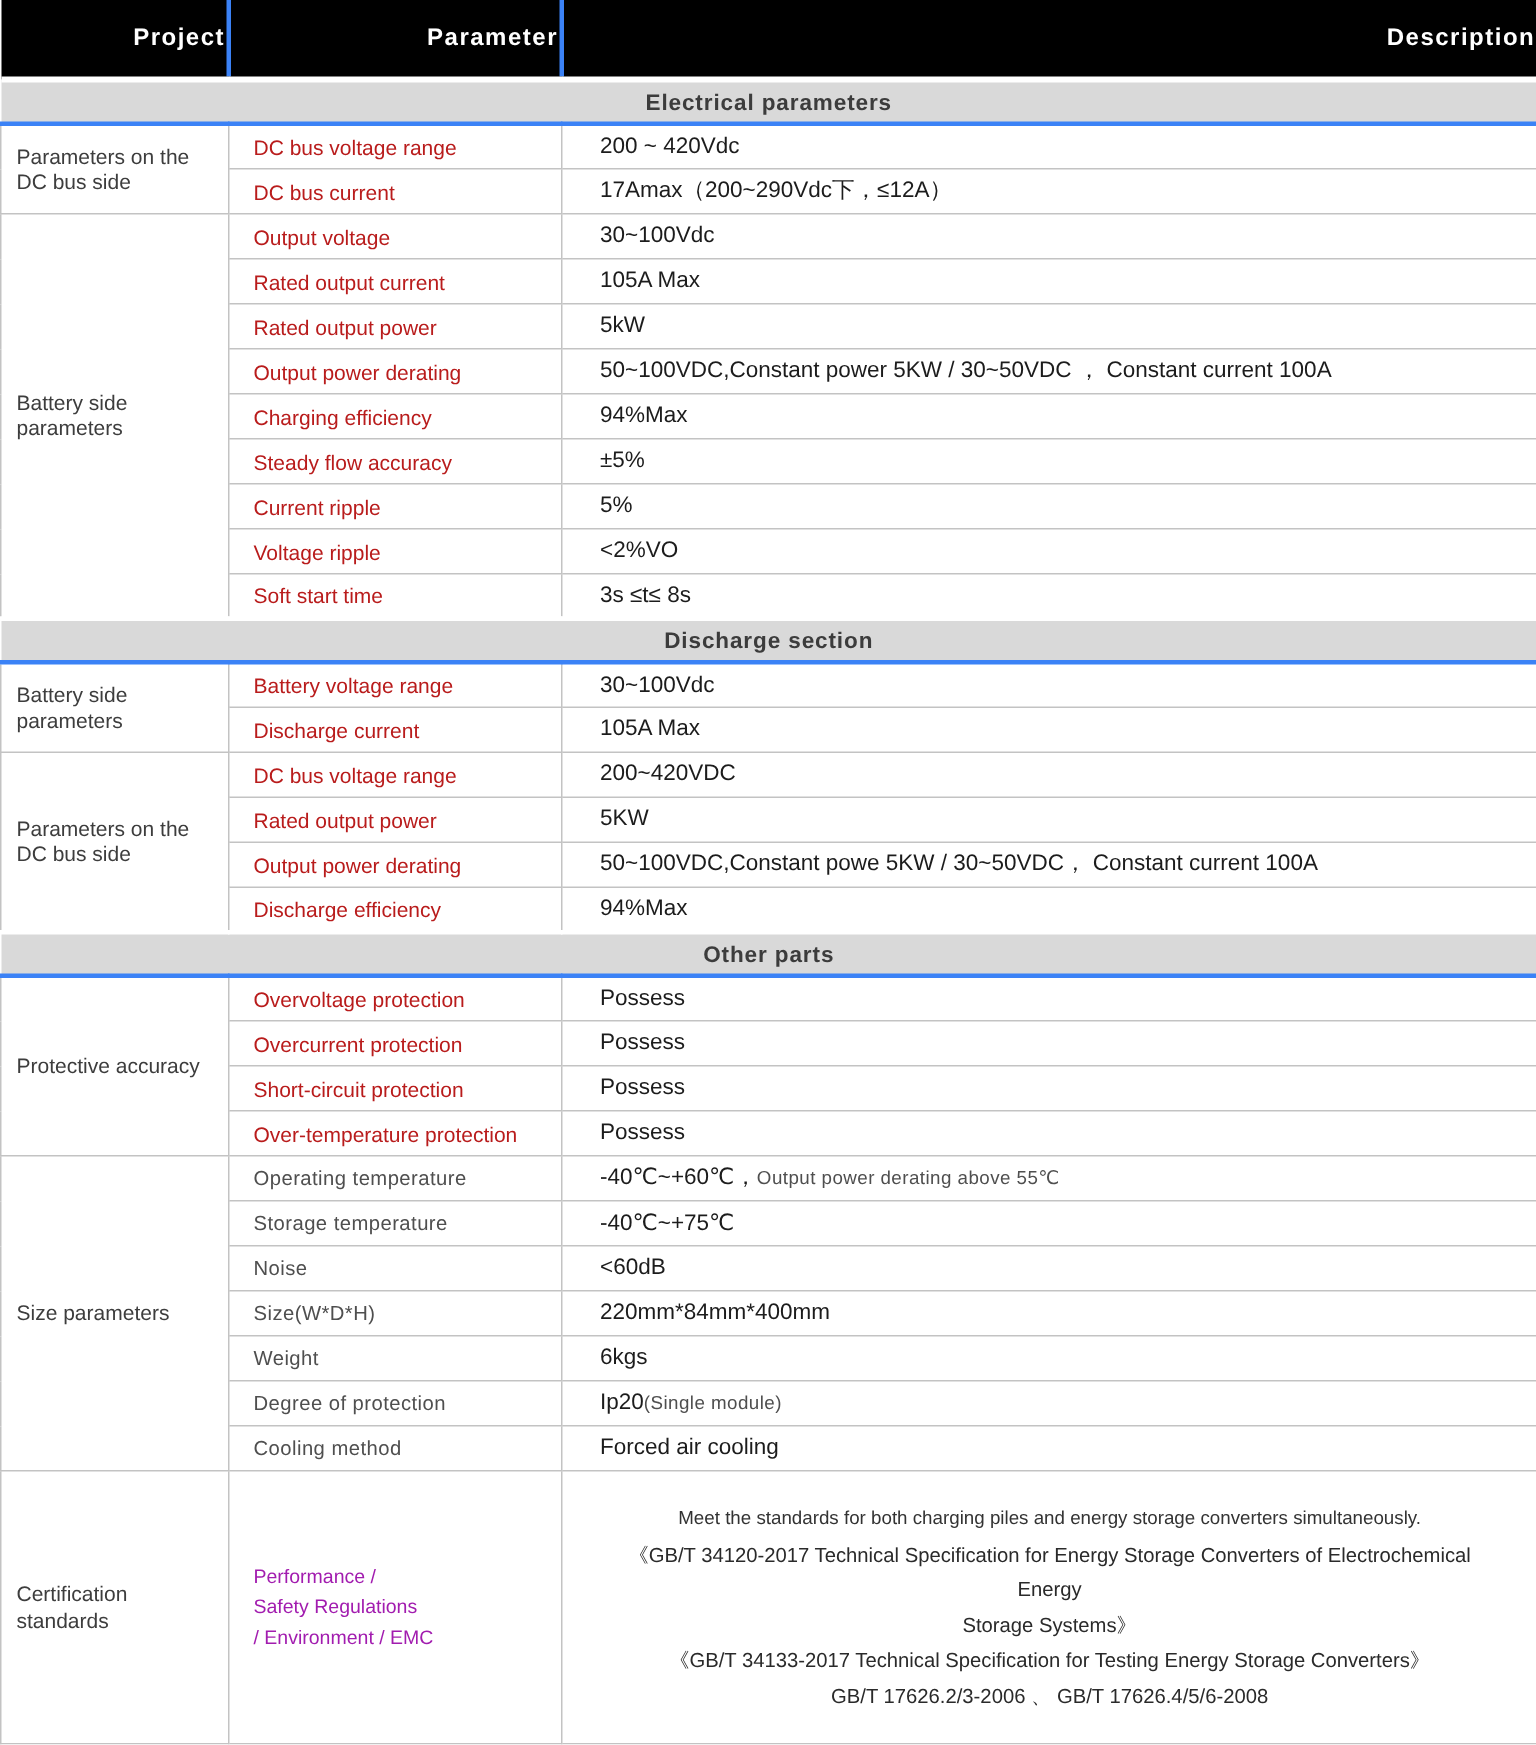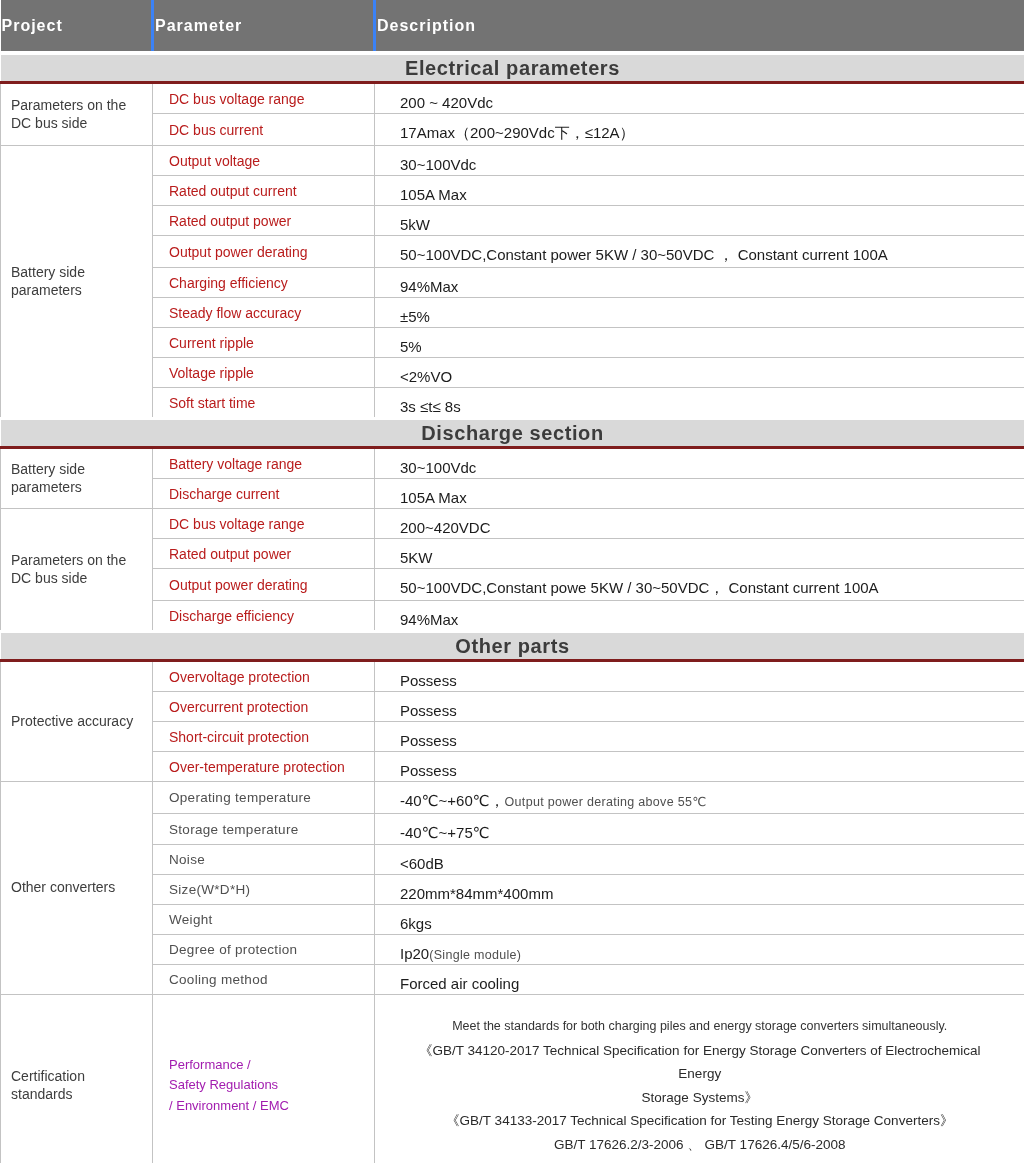--- a/index.html
+++ b/index.html
@@ -12,66 +12,66 @@
     width: 1024px;
     margin: 0;
   }
   table.spec {
     width: 1024px;
     border-collapse: collapse;
     table-layout: fixed;
   }
   
   thead th {
-    background: #737373;
+    background: #000000;
     color: #ffffff;
     font-size: 16px;
     font-weight: bold;
     letter-spacing: 1px;
     height: 49px;
-    text-align: left;
+    text-align: right;
     border: none;
     border-bottom: 4px solid #ffffff;
   }
   thead th + th {
     border-left: 3px solid #3b82f6;
   }
   
   tr.section-row td {
     background: #d9d9d9;
     height: 24px;
     text-align: center;
-    font-size: 20px;
+    font-size: 15px;
     font-weight: bold;
     color: #3c3c3c;
     letter-spacing: 0.6px;
     border: none;
     border-top: 3px solid #ffffff;
-    border-bottom: 3px solid #7f1d1d;
+    border-bottom: 3px solid #3b82f6;
   }
   
   td.project-cell, td.param-cell, td.desc-cell {
     border: 1px solid #c3c3c3;
     background: #ffffff;
     vertical-align: middle;
   }
   td.desc-cell { border-right: none; }
   td.project-cell {
     padding: 2px 6px 2px 10px;
     font-size: 14px;
     color: #3d3d3d;
     line-height: 1.25;
   }
   td.param-cell {
     padding: 2px 6px 2px 16px;
     font-size: 14px;
     color: #b91c1c;
   }
   td.desc-cell {
-    padding: 10px 8px 2px 25px;
+    padding: 0 8px 2px 25px;
     font-size: 15px;
     color: #1c1c1c;
   }
   tr.data-row { height: 30px; }
   tr.tall { height: 151px; }
   tr.muted td.param-cell {
     color: #4f4f4f;
     font-size: 13.5px;
     letter-spacing: 0.3px;
   }
@@ -211,21 +211,21 @@
         </tr>
         <tr class="data-row">
           <td class="param-cell"><span>Short-circuit protection</span></td>
           <td class="desc-cell"><span class="value">Possess</span></td>
         </tr>
         <tr class="data-row">
           <td class="param-cell"><span>Over-temperature protection</span></td>
           <td class="desc-cell"><span class="value">Possess</span></td>
         </tr>
         <tr class="data-row muted">
-          <td class="project-cell" rowspan="7"><span>Other converters</span></td>
+          <td class="project-cell" rowspan="7"><span>Size parameters</span></td>
           <td class="param-cell"><span>Operating temperature</span></td>
           <td class="desc-cell"><span class="value">-40℃~+60℃，</span><span class="note">Output power derating above 55℃</span></td>
         </tr>
         <tr class="data-row muted">
           <td class="param-cell"><span>Storage temperature</span></td>
           <td class="desc-cell"><span class="value">-40℃~+75℃</span></td>
         </tr>
         <tr class="data-row muted">
           <td class="param-cell"><span>Noise</span></td>
           <td class="desc-cell"><span class="value">&lt;60dB</span></td>

